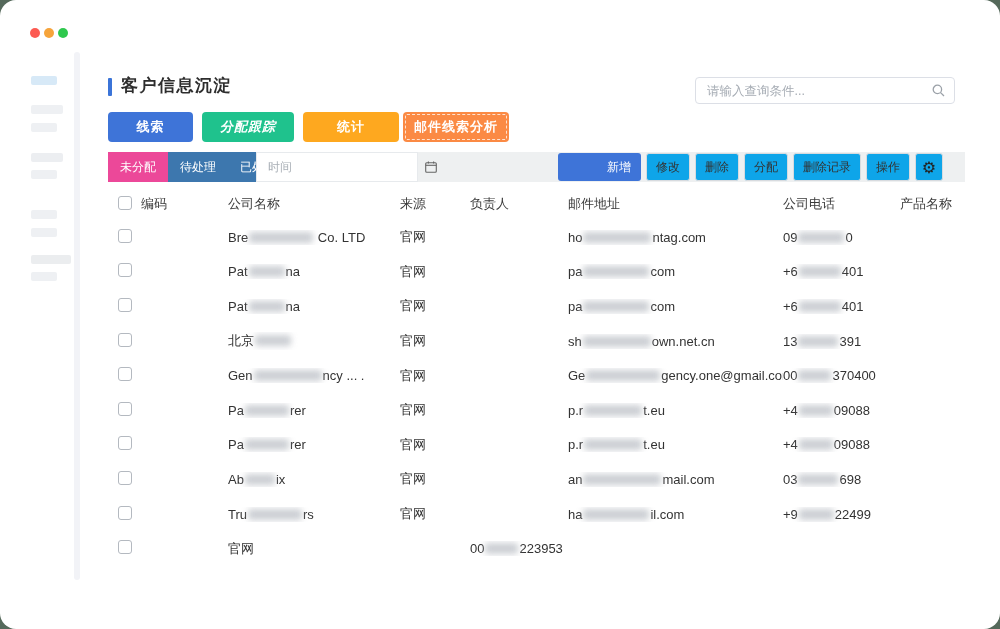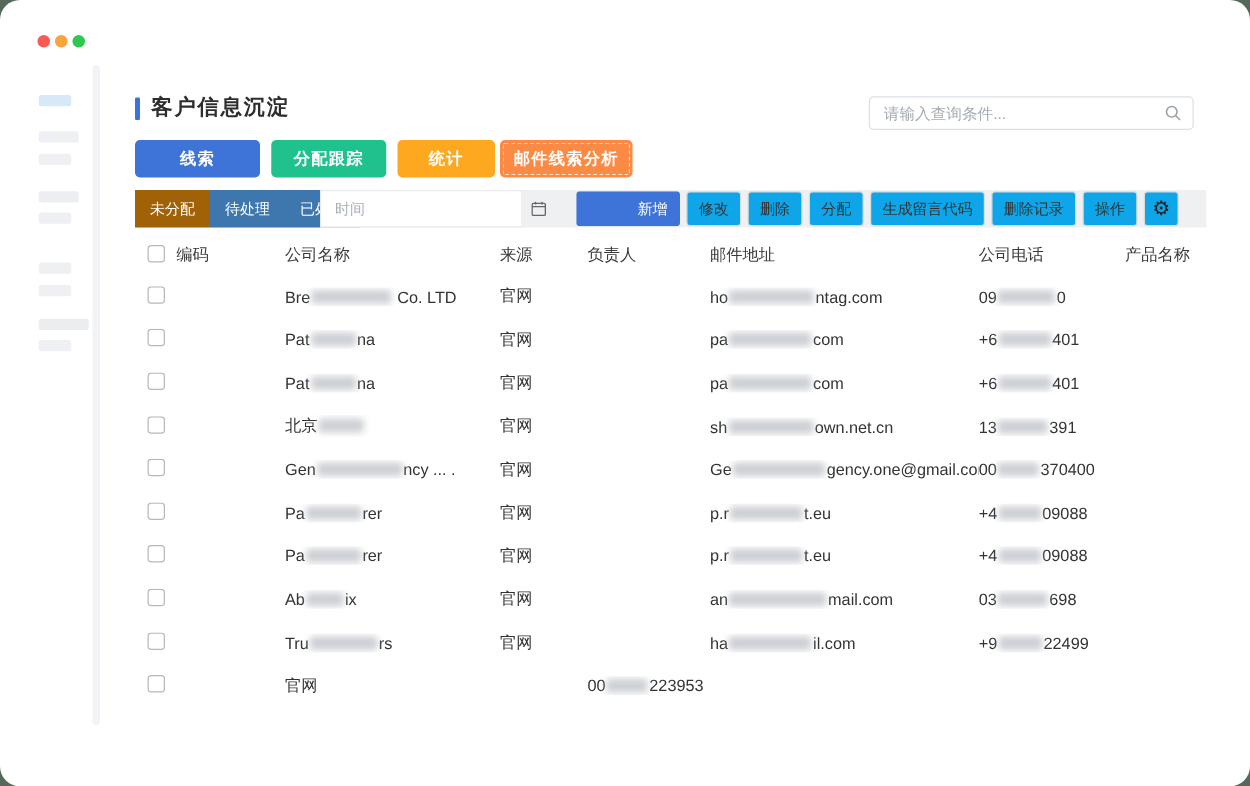--- a/index.html
+++ b/index.html
@@ -11,23 +11,23 @@
   .divider{position:absolute;left:74px;top:52px;width:6px;height:528px;background:#f2f3f7;border-radius:3px;}
   .accent{position:absolute;left:108px;top:78px;width:4px;height:18px;border-radius:1px;}
   .title{position:absolute;left:121px;top:74px;font-size:17px;font-weight:bold;color:#2d2d2d;letter-spacing:1.5px;}
   .search{position:absolute;left:695px;top:77px;width:260px;height:27px;border:1px solid #dcdfe6;border-radius:4px;
           background:#fff;display:flex;align-items:center;padding:0 9px;box-sizing:border-box;}
   .search input{border:0;outline:0;flex:1;font-size:12.5px;color:#333;background:transparent;}
   .search input::placeholder{color:#a6acb4;}
   .tabs{position:absolute;left:108px;top:112px;display:flex;}
   .tab{height:30px;border-radius:4px;color:#fff;font-size:13px;font-weight:bold;letter-spacing:1px;
        display:flex;align-items:center;justify-content:center;cursor:pointer;box-sizing:border-box;}
-  .tab.t0{width:100px;margin-right:9px;}
+  .tab.t0{width:85px;margin-right:9px;}
   .tab.t1{width:92px;margin-right:9px;}
-  .tab.t2{width:78px;margin-right:4px;}
+  .tab.t2{width:96px;margin-right:4px;}
   .tab.t3{width:106px;outline:1px dashed rgba(255,255,255,.75);outline-offset:-3px;}
   .strip{position:absolute;left:108px;top:152px;width:857px;height:30px;background:#eef0f1;}
   .segs{position:absolute;left:0;top:0;height:30px;display:flex;}
   .seg{height:30px;padding:0 12px;display:flex;align-items:center;color:#fff;font-size:12px;cursor:pointer;}
   .time{position:absolute;left:148px;top:0;width:162px;height:30px;background:#fff;border:1px solid #e7eaed;
         box-sizing:border-box;display:flex;align-items:center;padding:0 9px;}
   .time input{border:0;outline:0;flex:1;font-size:12px;color:#333;background:transparent;}
   .time input::placeholder{color:#aab0b7;}
   .acts{position:absolute;right:22px;top:1px;height:28px;display:flex;gap:5px;align-items:center;}
   .btn{height:28px;padding:0 9px;background:#0ea5e9;border:1px solid #d8dbdf;border-radius:3px;font-size:12px;
@@ -77,48 +77,47 @@
       <span>
         <svg class="icon-svg" width="13" height="13" viewBox="0 0 13 13">
             <circle cx="5.4" cy="5.4" r="4.2" fill="none" stroke="#9ba1a8" stroke-width="1.3"></circle>
             <line x1="8.6" y1="8.6" x2="12" y2="12" stroke="#9ba1a8" stroke-width="1.3"></line>
           </svg>
       </span>
     </div>
 
     <div class="tabs">
       <div class="tab t0" style="background: rgb(62, 116, 216);">线索</div>
-      <div class="tab t1" style="background: rgb(31, 194, 141);">分配跟踪</div>
+      <div class="tab t1" style="background: rgb(31, 194, 141); font-style: italic;">分配跟踪</div>
       <div class="tab t2" style="background: rgb(254, 168, 31);">统计</div>
       <div class="tab t3" style="background: rgb(251, 138, 68);">邮件线索分析</div>
     </div>
 
     <div class="strip">
       <div class="segs">
-        <div class="seg" style="background: #a16207;">未分配</div>
+        <div class="seg" style="background: #ec4899;">未分配</div>
         <div class="seg" style="background: rgb(61, 119, 174);">待处理</div>
         <div class="seg" style="background: rgb(61, 119, 174);">已处理</div>
       </div>
       <div class="time">
         <input type="text" placeholder="时间" style="">
         <span>
           <svg class="icon-svg" width="12" height="12" viewBox="0 0 12 12">
               <rect x="0.7" y="1.7" width="10.6" height="9.6" rx="1" fill="none" stroke="#666" stroke-width="1.1"></rect>
               <line x1="0.7" y1="4.3" x2="11.3" y2="4.3" stroke="#666" stroke-width="1.1"></line>
               <line x1="3.4" y1="0.4" x2="3.4" y2="2.6" stroke="#666" stroke-width="1.1"></line>
               <line x1="8.6" y1="0.4" x2="8.6" y2="2.6" stroke="#666" stroke-width="1.1"></line>
             </svg>
         </span>
       </div>
       <div class="acts">
         <div class="btn primary" style="background: rgb(62, 116, 216);">新增</div>
         <div class="btn">修改</div>
         <div class="btn">删除</div>
         <div class="btn">分配</div>
-        <div class="btn">生成留言代码</div>
         <div class="btn">删除记录</div>
         <div class="btn">操作</div>
         <div class="btn gear">
             <span>⚙</span>
           </div>
       </div>
     </div>
 
     <div class="table">
       <div class="thead">

